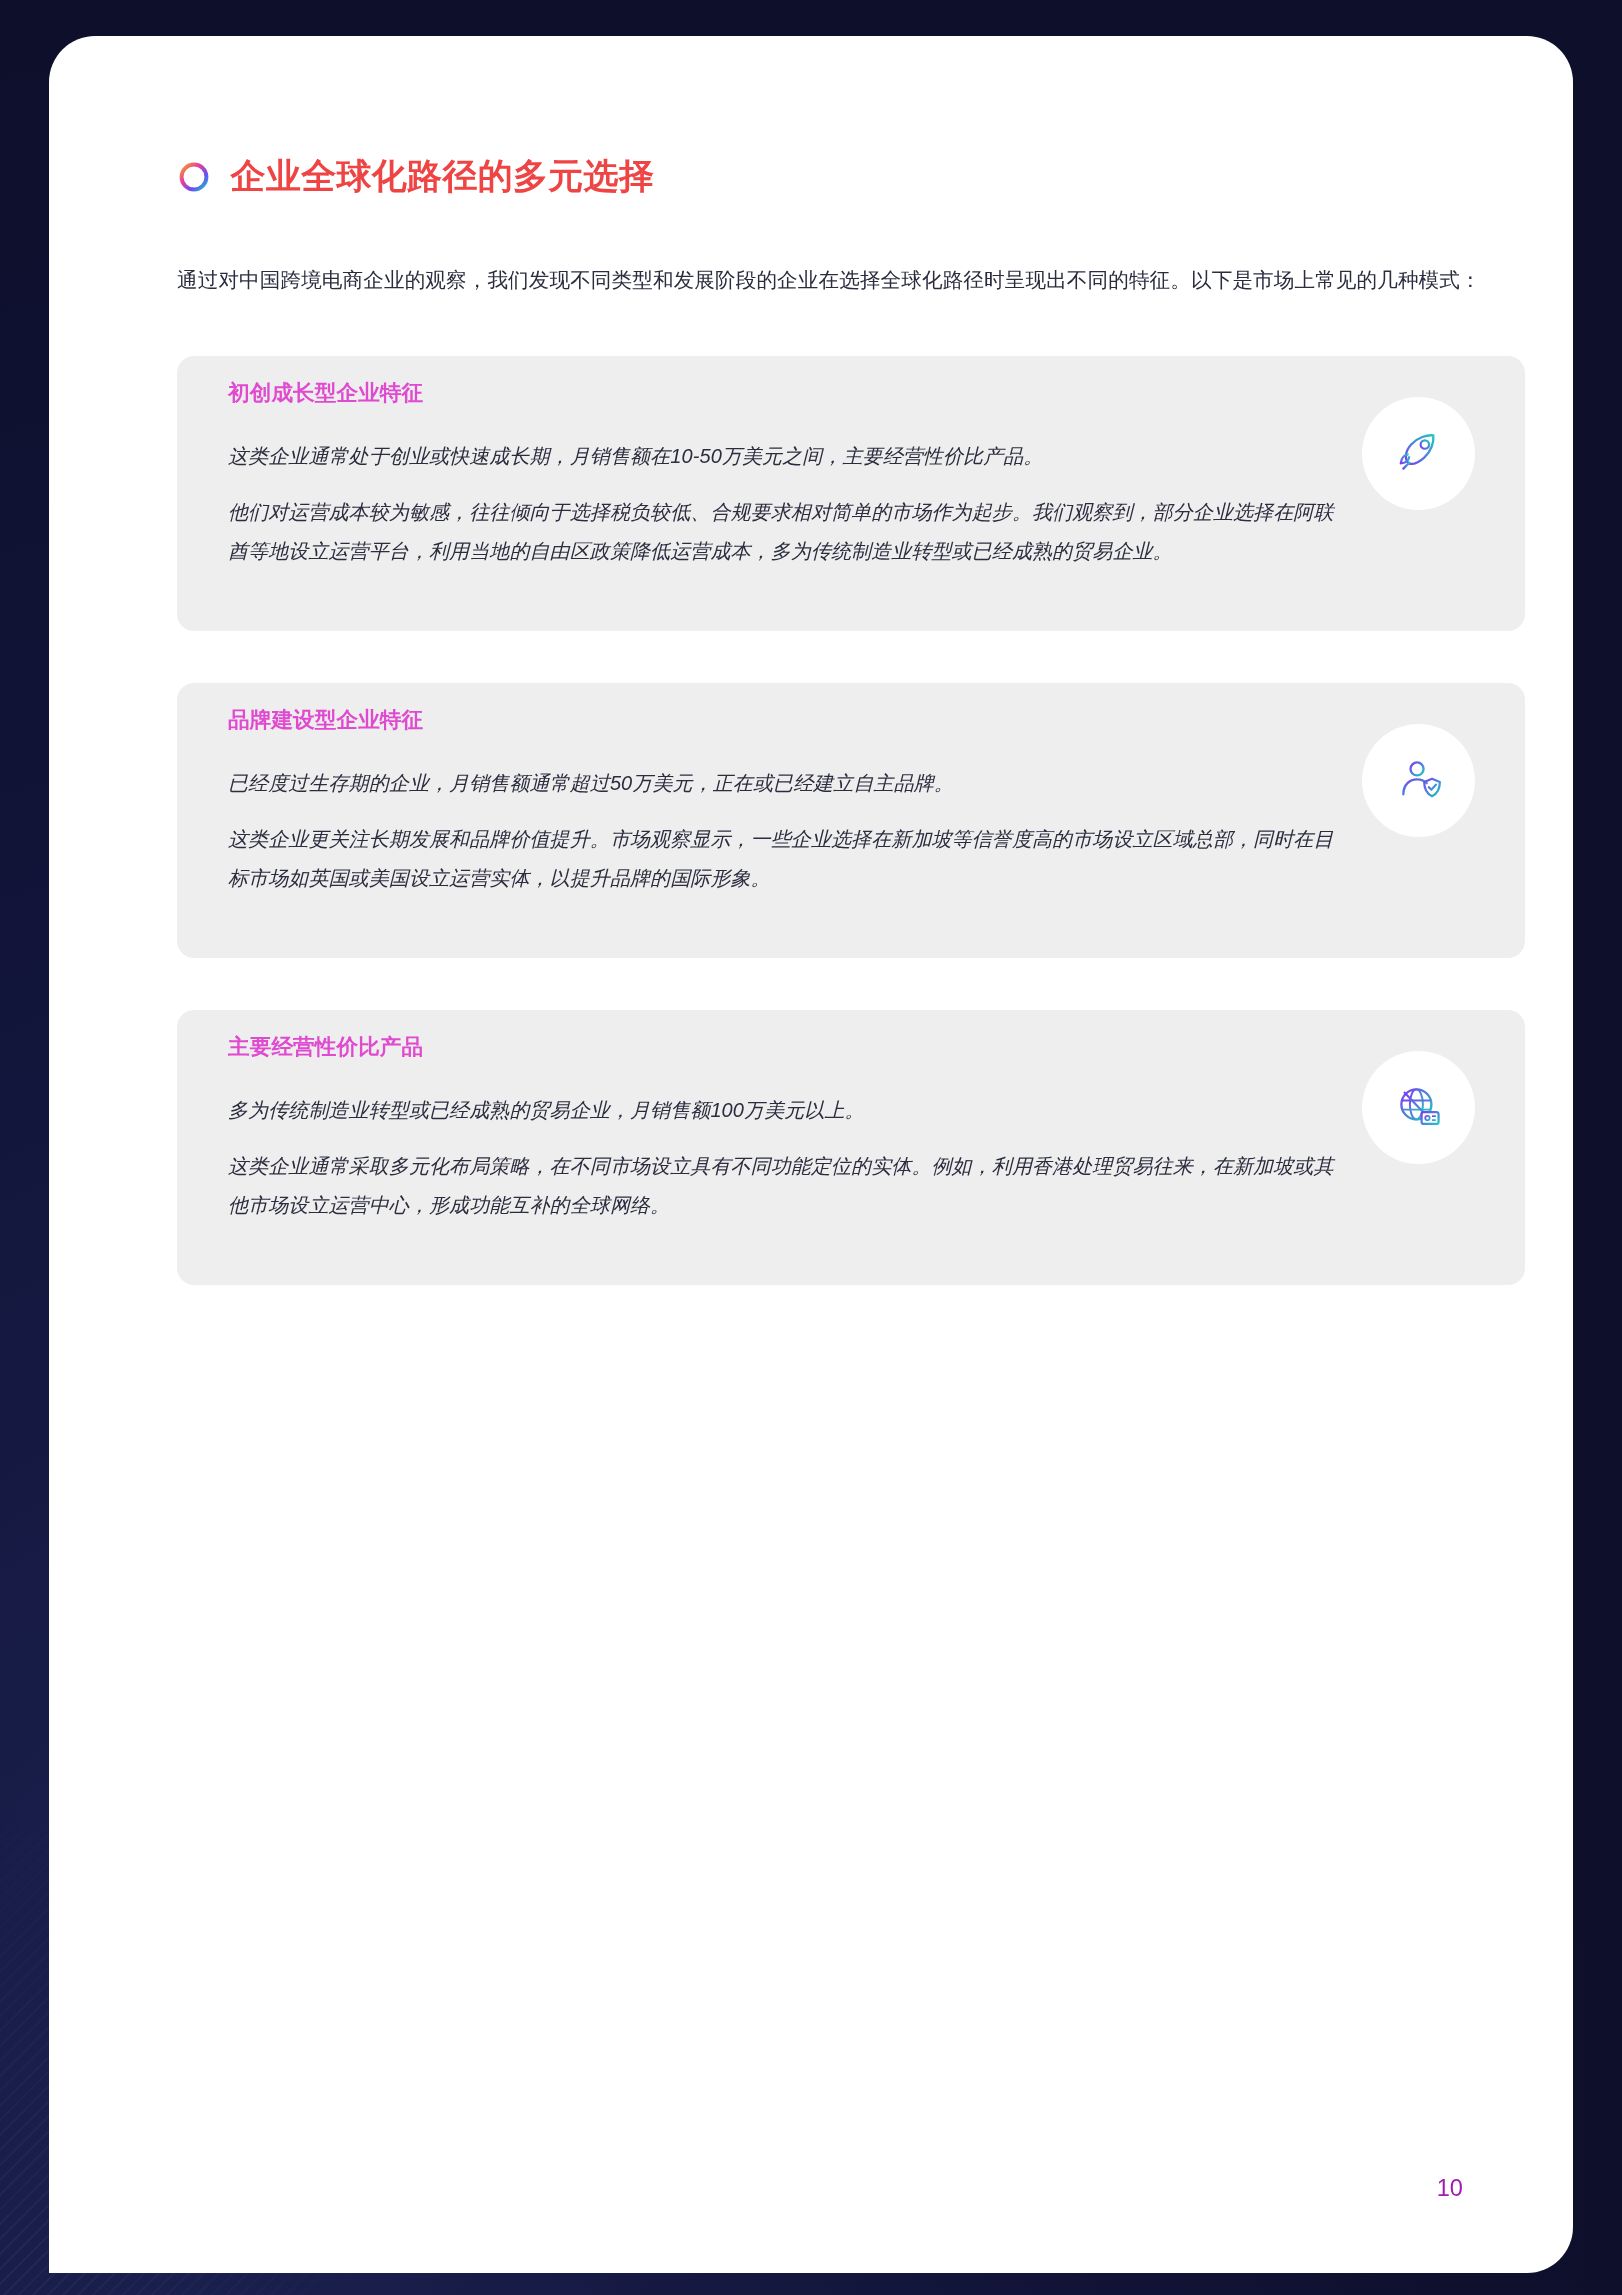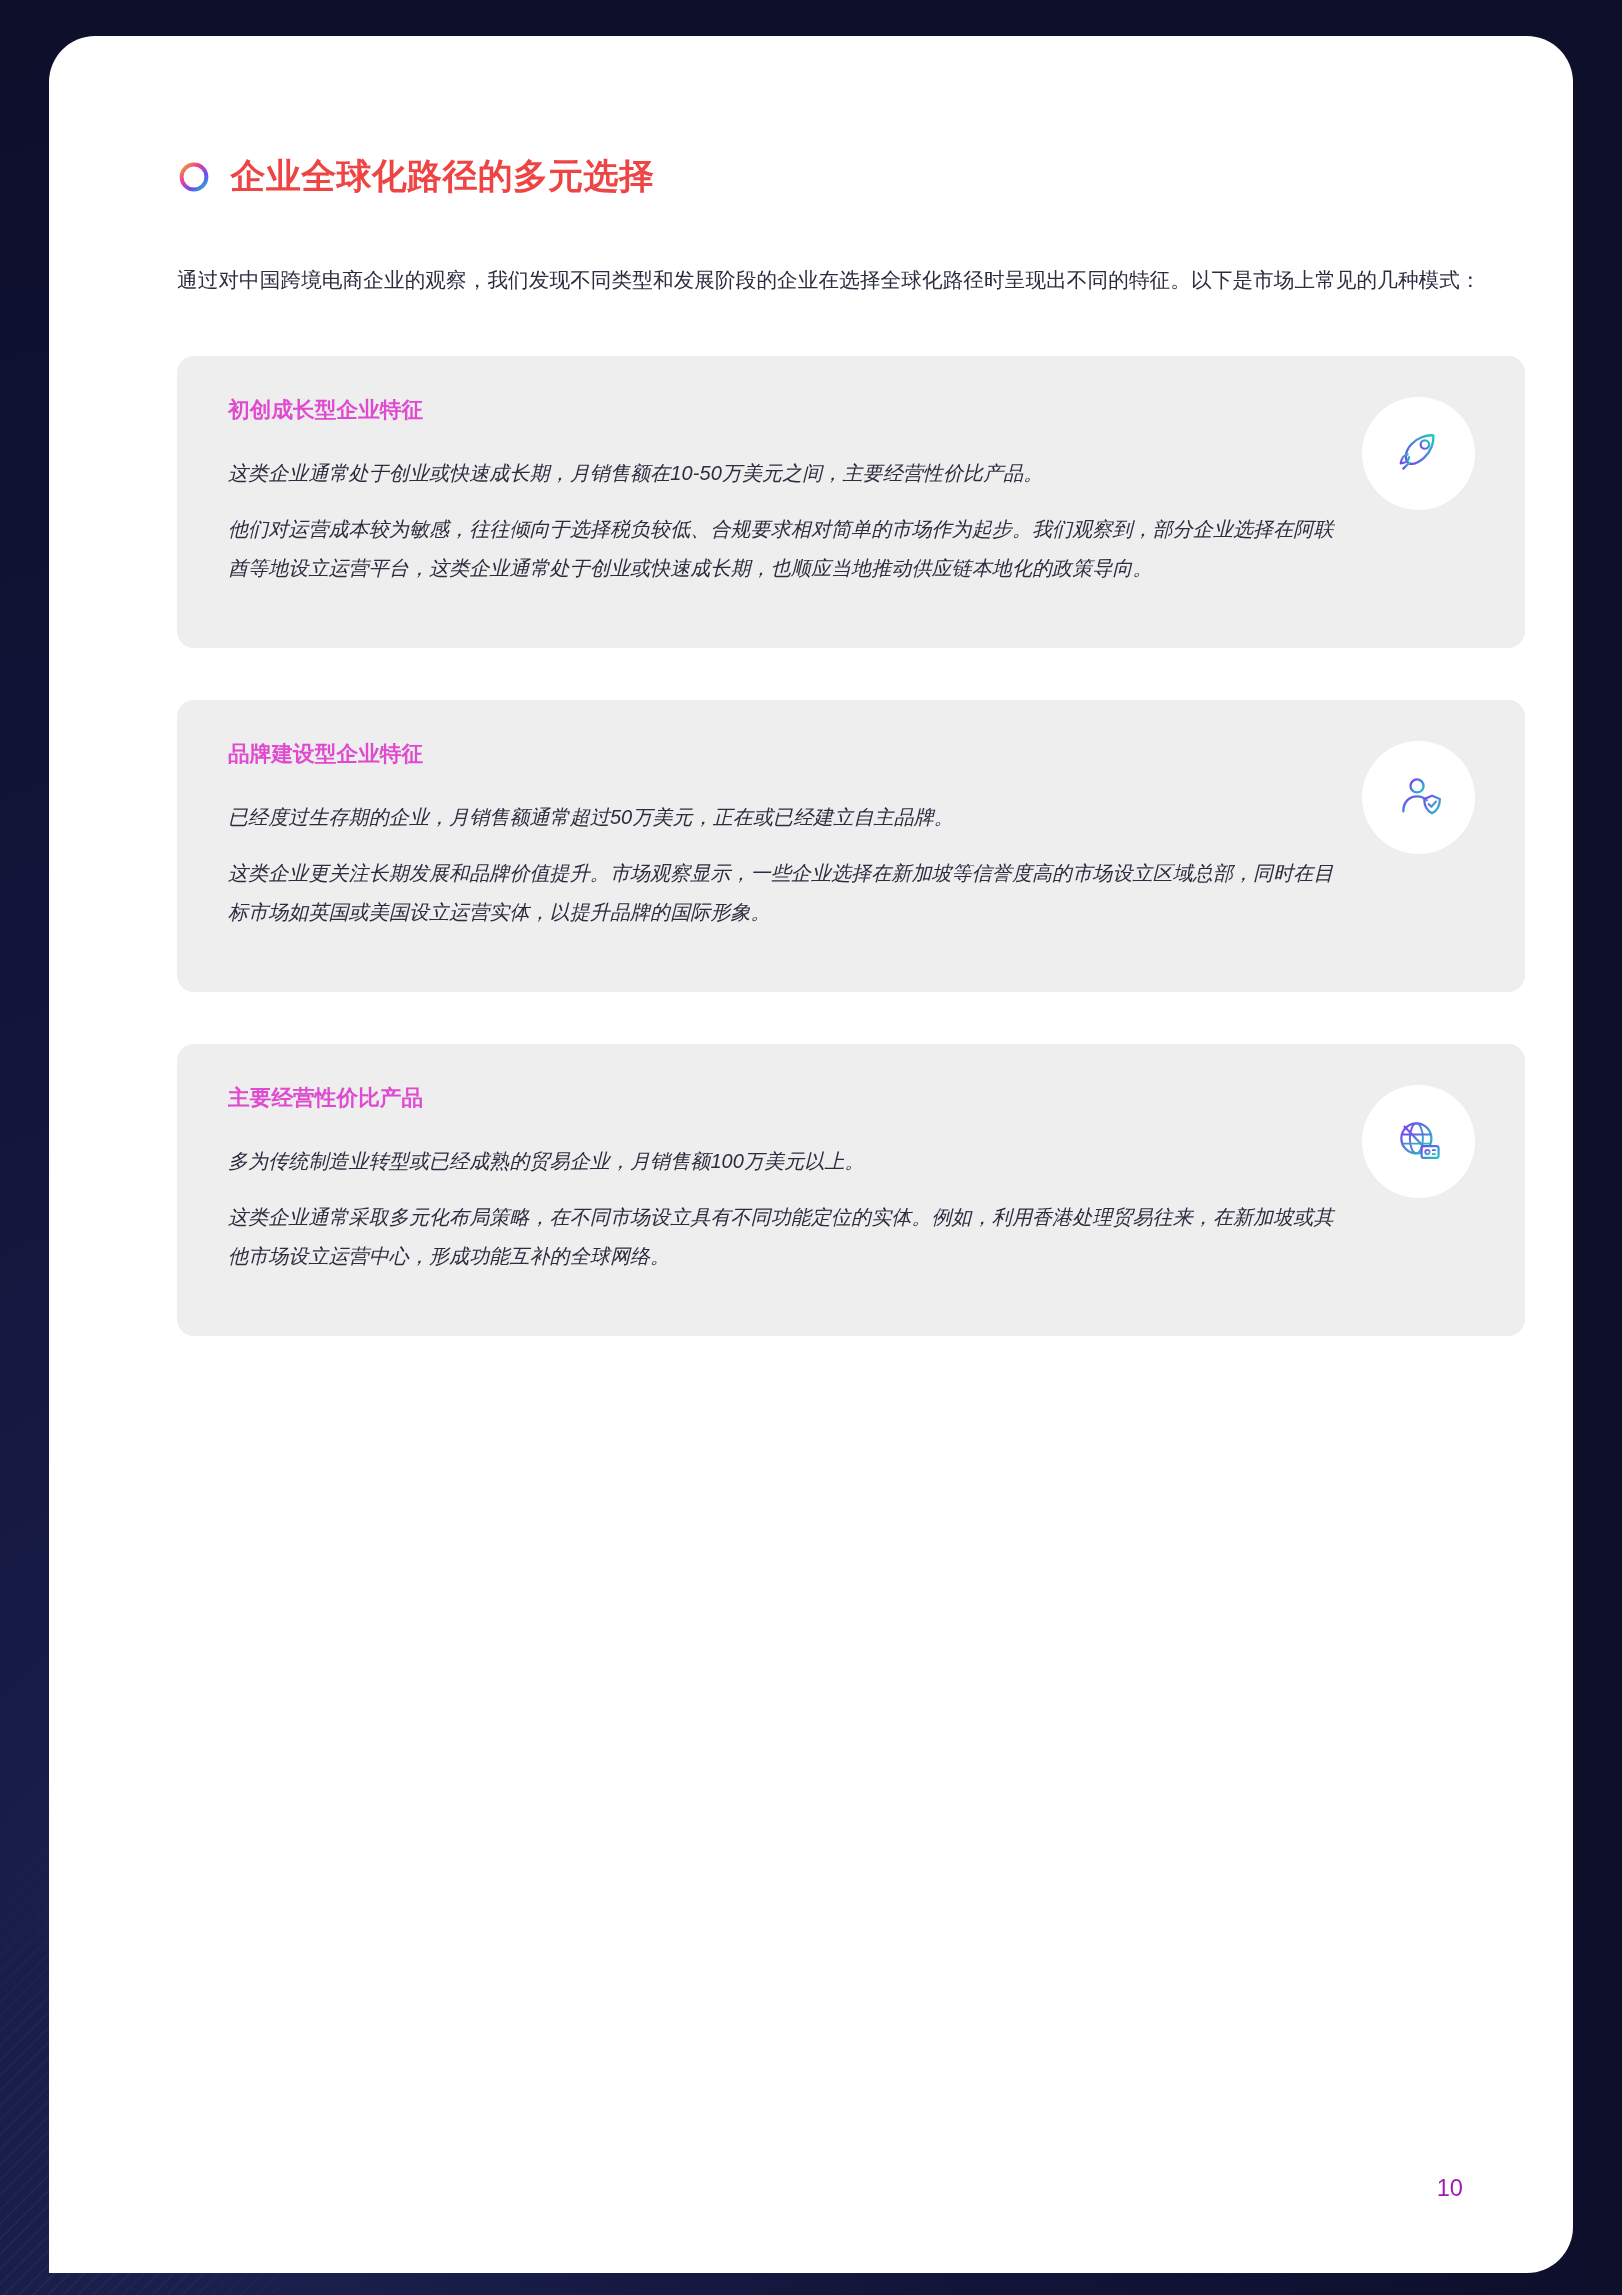--- a/index.html
+++ b/index.html
@@ -88,21 +88,21 @@
     letter-spacing: 0.1px;
   }
   .intro { margin-bottom: 56px; }
 
   .cards { display: block; }
 
   .card {
     position: relative;
     background: #eeeeee;
     border-radius: 17px;
-    padding: 39px 51px 43px 51px;
+    padding: 22px 51px 43px 51px;
     margin-bottom: 52px;
   }
   .card-title {
     font-size: 21.6px;
     font-weight: bold;
     color: #e04ad0;
     letter-spacing: 0.1px;
     margin-bottom: 30px;
   }
   .card-p {
@@ -168,21 +168,21 @@
       <h1 class="doc-title">企业全球化路径的多元选择</h1>
     </div>
 
     <p class="intro">通过对中国跨境电商企业的观察，我们发现不同类型和发展阶段的企业在选择全球化路径时呈现出不同的特征。以下是市场上常见的几种模式：</p>
 
     <div class="cards">
 
       <div class="card">
         <div class="card-title">初创成长型企业特征</div>
         <p class="card-p">这类企业通常处于创业或快速成长期，月销售额在10-50万美元之间，主要经营性价比产品。</p>
-        <p class="card-p">他们对运营成本较为敏感，往往倾向于选择税负较低、合规要求相对简单的市场作为起步。我们观察到，部分企业选择在阿联酋等地设立运营平台，这类企业通常处于创业或快速成长期，也顺应当地推动供应链本地化的政策导向。</p>
+        <p class="card-p">他们对运营成本较为敏感，往往倾向于选择税负较低、合规要求相对简单的市场作为起步。我们观察到，部分企业选择在阿联酋等地设立运营平台，利用当地的自由区政策降低运营成本，多为传统制造业转型或已经成熟的贸易企业。</p>
         <div class="card-badge">
           <span>
             <svg width="60" height="60" viewBox="0 0 92 92">
               <defs>
                 <linearGradient id="g1" x1="0" y1="1" x2="1" y2="0">
                   <stop offset="0%" stop-color="#7b3ff2"></stop>
                   <stop offset="100%" stop-color="#1fc8c0"></stop>
                 </linearGradient>
               </defs>
               <path d="M30 62 C24 56 24 44 34 33 C44 22 58 18 68 19 C69 29 65 43 54 53 C43 63 36 64 30 62 Z" fill="none" stroke="url(#g1)" stroke-width="3.6" stroke-linejoin="round"></path>

